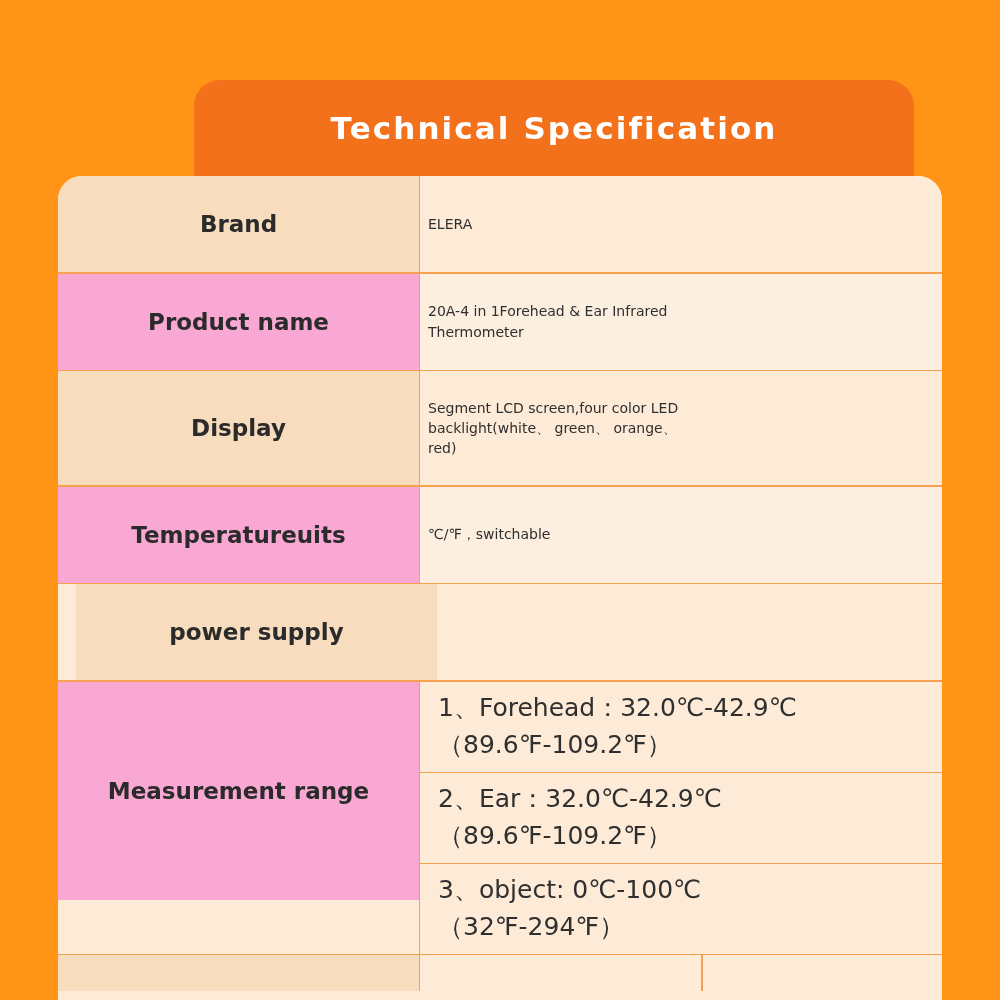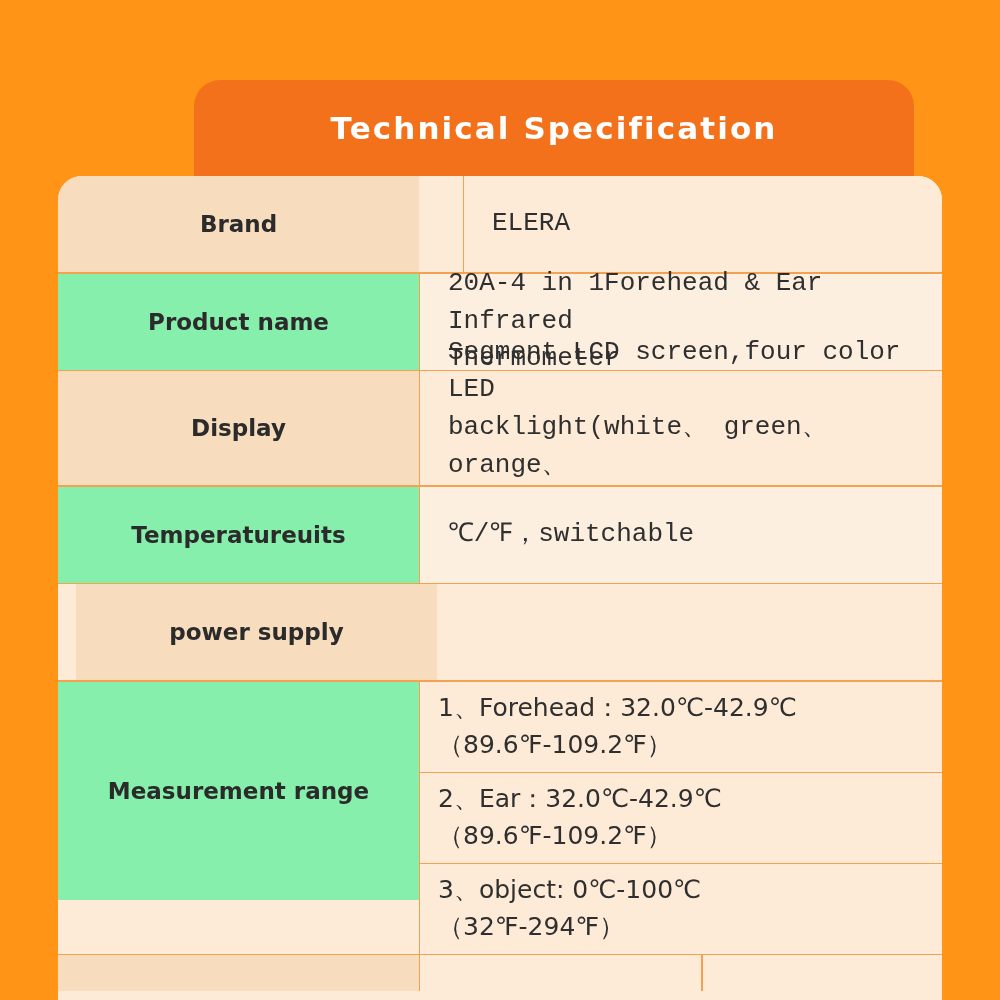--- a/index.html
+++ b/index.html
@@ -73,42 +73,41 @@
     font-weight: bold;
     color: #2B2B2B;
     padding: 0 10px;
   }
 
   .cell-value {
     flex: 1 1 auto;
     box-sizing: border-box;
     display: flex;
     align-items: center;
-    font-size: 26px;
+    font-size: 14px;
     color: #2F2F2F;
-    padding: 0 14px 0 28px;
+    padding: 0 14px 0 8px;
     line-height: 1.45;
     border-left: 1.5px solid #F4A152;
-    font-family: Liberation Mono, monospace;
   }
 
   
   .shade-a .cell-label { background: #F7DCBD; }
   .shade-a .cell-value { background: #FDEBD7; }
-  .shade-b .cell-label { background: #86efac; }
+  .shade-b .cell-label { background: #f9a8d4; }
   .shade-b .cell-value { background: #FDEFDF; }
 
   .row-divider {
     height: 1.5px;
     background: #F4A152;
     width: 100%;
   }
 
   
-  .r-brand { height: 96px; gap: 44px; }
+  .r-brand { height: 96px; }
   .r-product { height: 96px; }
   .r-display { height: 114px; }
   .r-units { height: 96px; }
   .r-power { height: 96px; margin-left: 18px; }
 
   
   .r-range { height: 272px; }
   .r-range .cell-label { height: 218px; }
   .range-values {
     flex: 1 1 auto;

